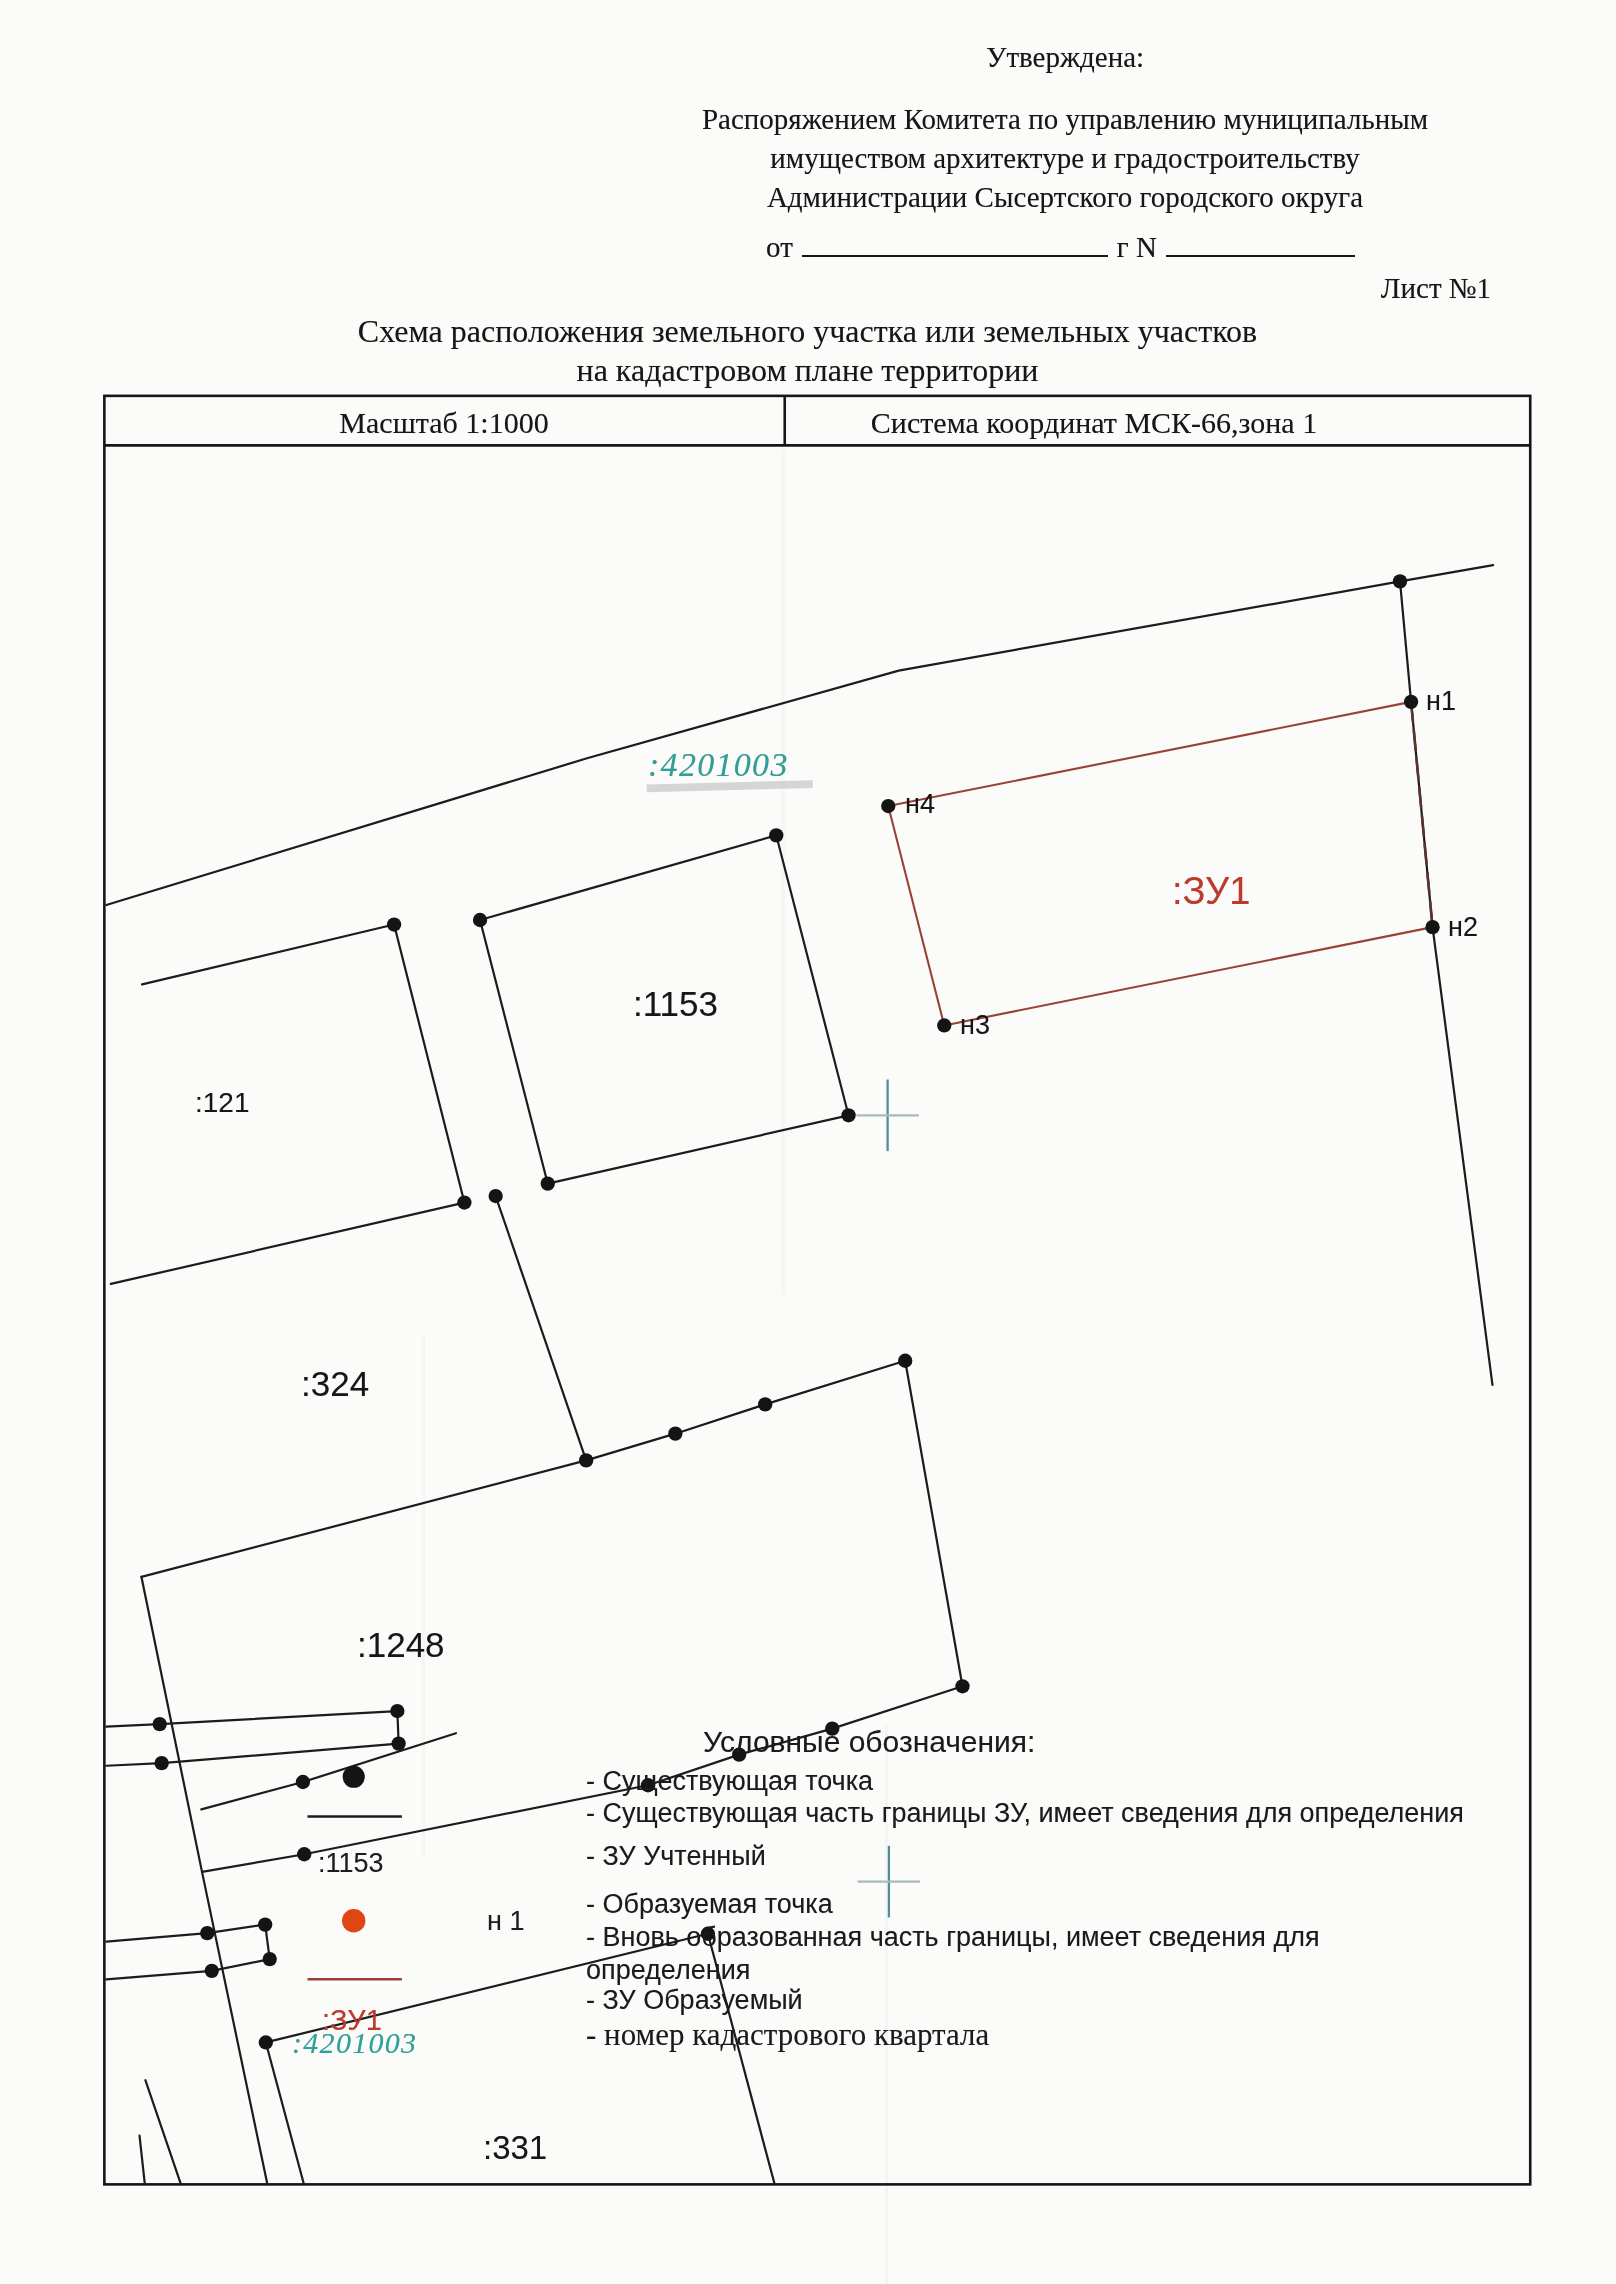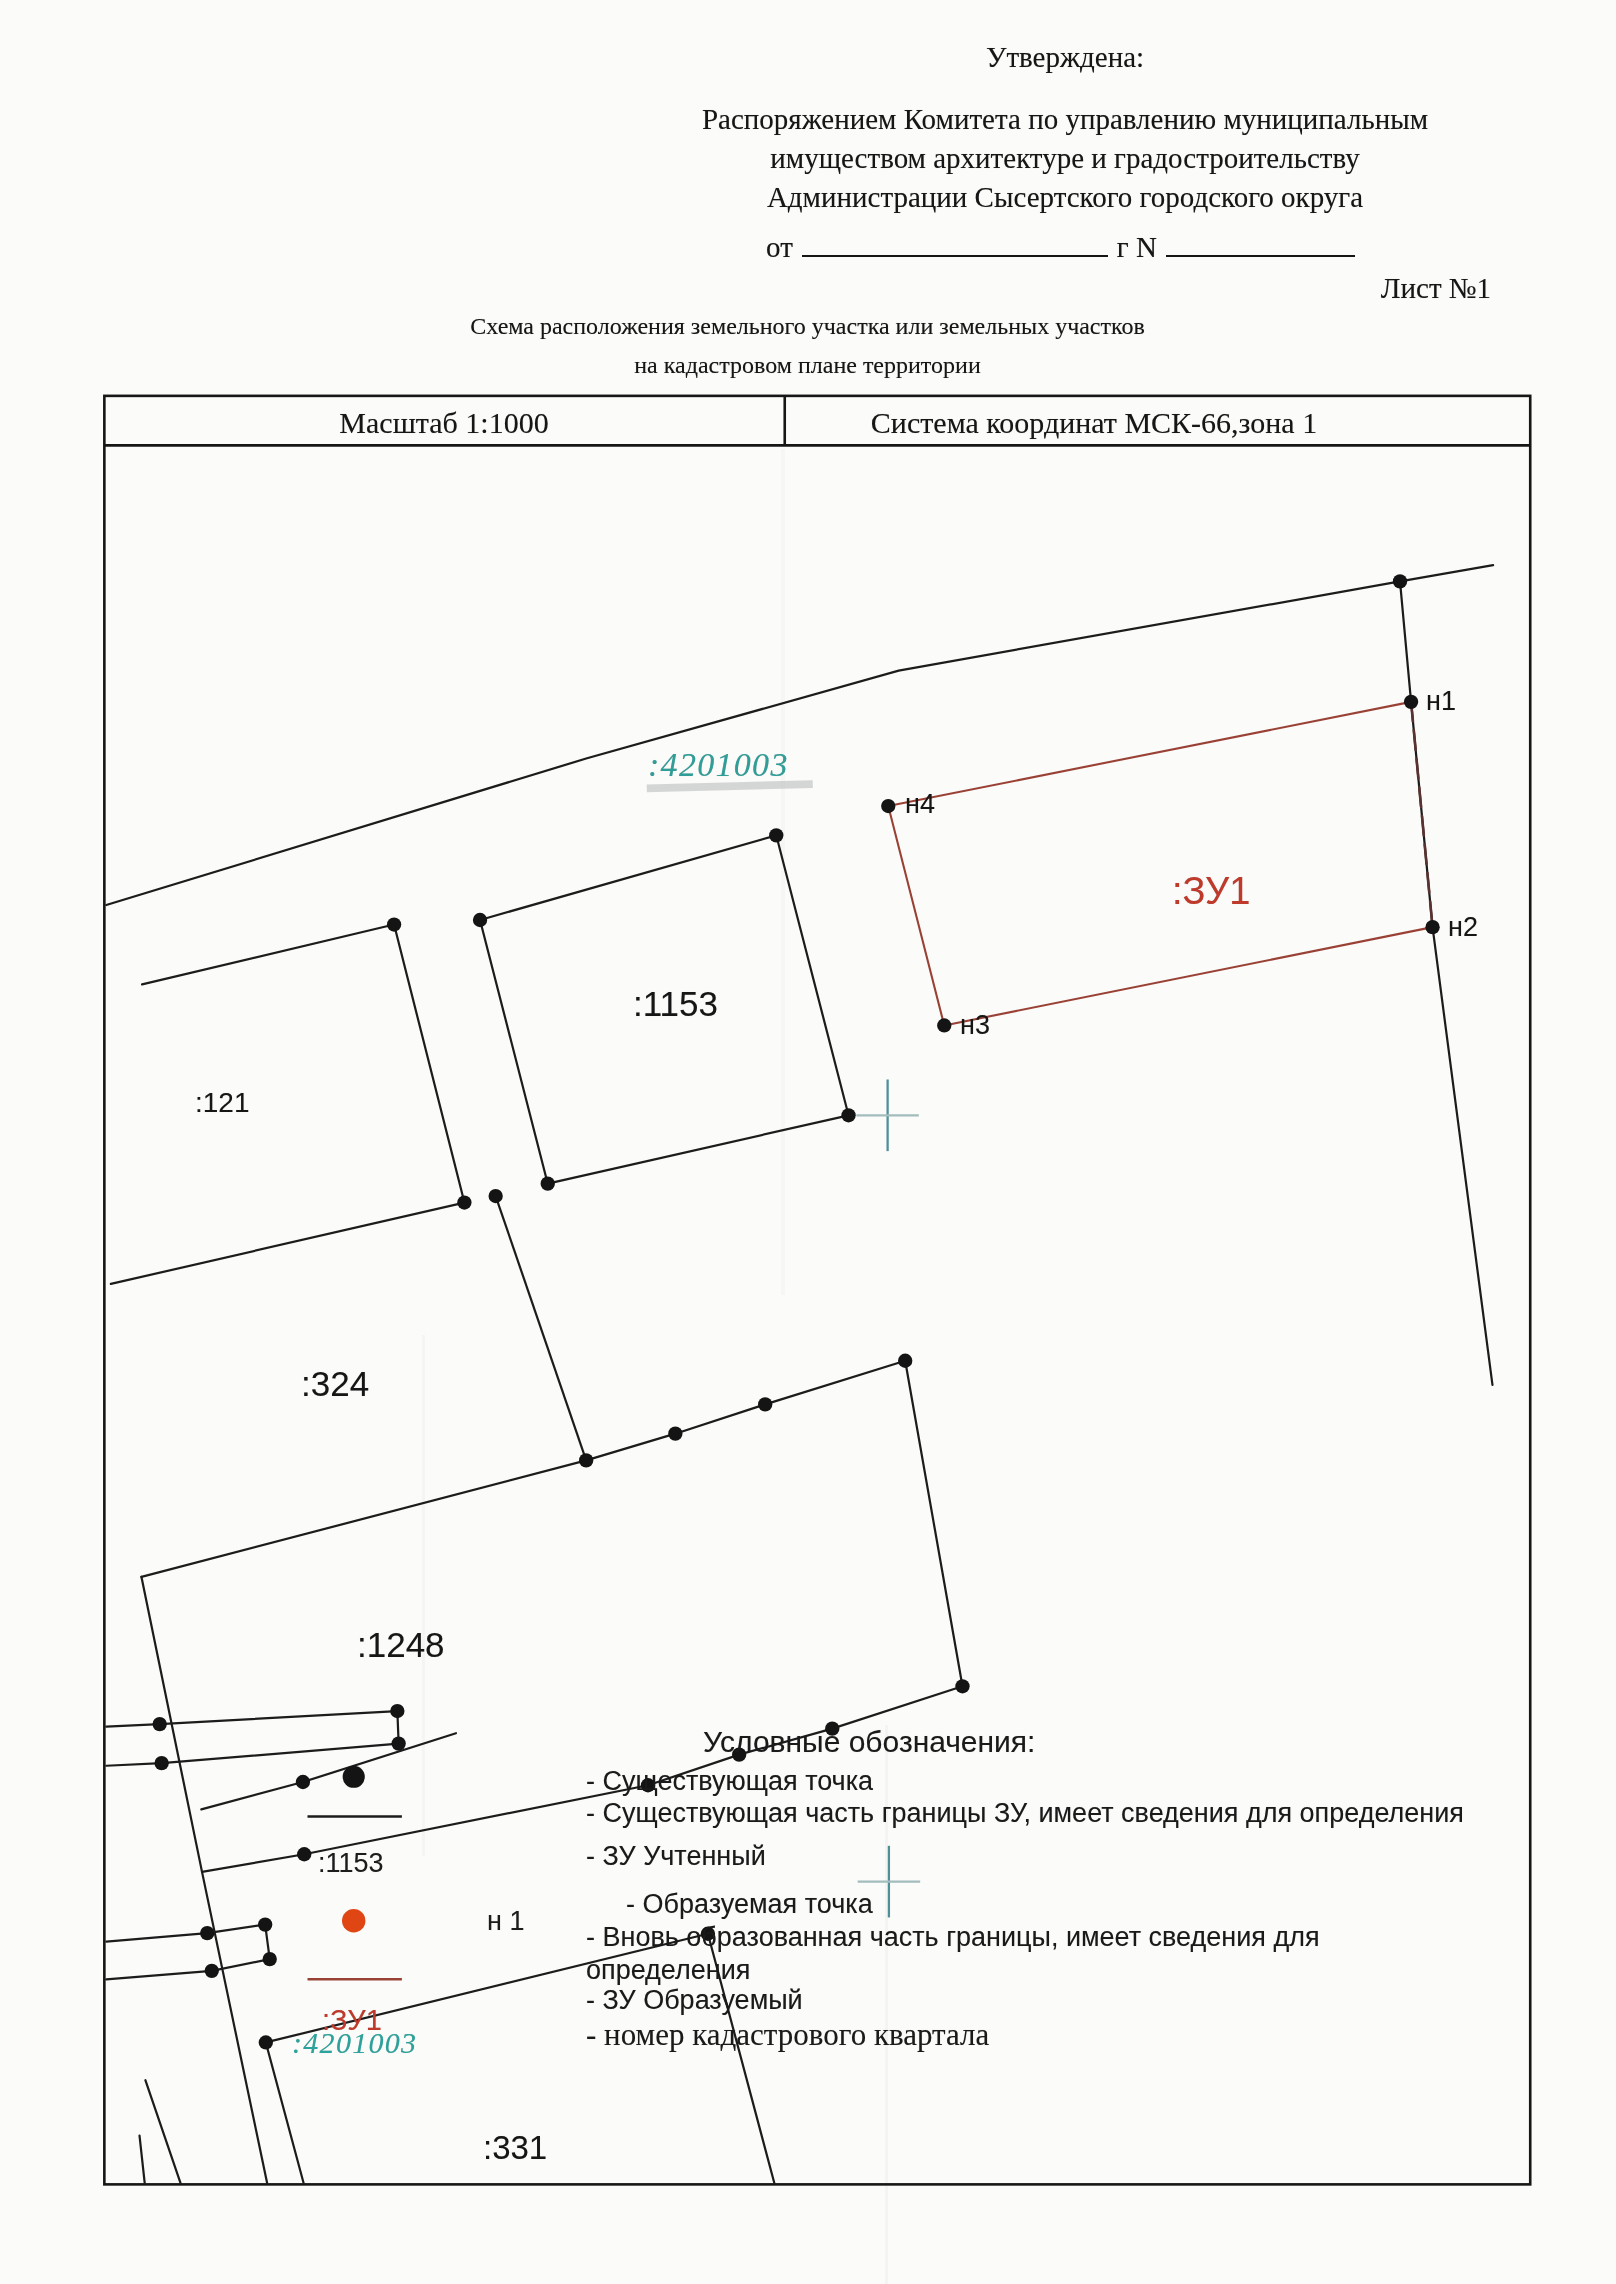--- a/index.html
+++ b/index.html
@@ -23,21 +23,21 @@
   .approval .ap-first{margin-bottom:23.4px;}
   .approval-date{margin-top:10.4px;white-space:nowrap;}
   .approval-date .blank{display:inline-block;border-bottom:2px solid #161616;height:23.4px;margin:0 9px;vertical-align:baseline;}
 
   .sheet-label{
     position:absolute;top:272px;right:126px;
     font-size:29px;text-shadow:0 0 0.7px rgba(20,20,20,.4);
   }
   .doc-title{
     position:absolute;left:124px;width:1367px;text-align:center;
-    font-size:24px;text-shadow:0 0 0.7px rgba(20,20,20,.4);white-space:nowrap;
+    font-size:32px;text-shadow:0 0 0.7px rgba(20,20,20,.4);white-space:nowrap;
   }
   .doc-title.l1{top:313px;}
   .doc-title.l2{top:352px;}
 
   .hdr-cell{
     position:absolute;top:400px;height:46px;line-height:46px;
     text-align:center;font-size:30px;text-shadow:0 0 0.7px rgba(20,20,20,.4);
     white-space:nowrap;
   }
   .hdr-scale{left:104px;width:680px;}
@@ -177,21 +177,21 @@
       <div class="map-label" style="left: 301px; top: 1348px; color: rgb(22, 22, 22); font-size: 35px; margin-top: 16px;">:324</div>
       <div class="map-label" style="left: 357px; top: 1625px; color: rgb(22, 22, 22); font-size: 35px;">:1248</div>
       <div class="map-label" style="left: 483px; top: 2129px; color: rgb(22, 22, 22); font-size: 33px;">:331</div>
     </div>
 
   <div id="legend-layer">
     <div class="legend-title" id="legend-title" style="top: 1725px;">Условные обозначения:</div>
   <div class="legend-text" style="top: 1766px;">- Существующая точка</div>
       <div class="legend-text" style="top: 1798px;">- Существующая часть границы ЗУ, имеет сведения для определения</div>
       <div class="legend-text" style="top: 1841px;">- ЗУ Учтенный</div>
-      <div class="legend-text" style="top: 1889px; margin-left: 40px;">- Образуемая точка</div>
+      <div class="legend-text" style="top: 1889px;">- Образуемая точка</div>
       <div class="legend-text" style="top: 1922px;">- Вновь образованная часть границы, имеет сведения для</div>
       <div class="legend-text" style="top: 1955px;">определения</div>
       <div class="legend-text" style="top: 1985px;">- ЗУ Образуемый</div>
       <div class="legend-text serif" style="top: 2017px;">- номер кадастрового квартала</div>
       <div class="map-label" style="left: 318px; top: 1848px; color: rgb(28, 28, 28); font-size: 27px;">:1153</div>
       <div class="map-label" style="left: 487px; top: 1906px; color: rgb(28, 28, 28); font-size: 27px;">н 1</div>
       <div class="map-label" style="left: 322px; top: 2004px; color: rgb(192, 58, 43); font-size: 29px;">:ЗУ1</div>
       <div class="map-label serif" style="left: 292px; top: 2026px; color: rgb(42, 163, 156); font-size: 30px;">:4201003</div>
     </div>
 

